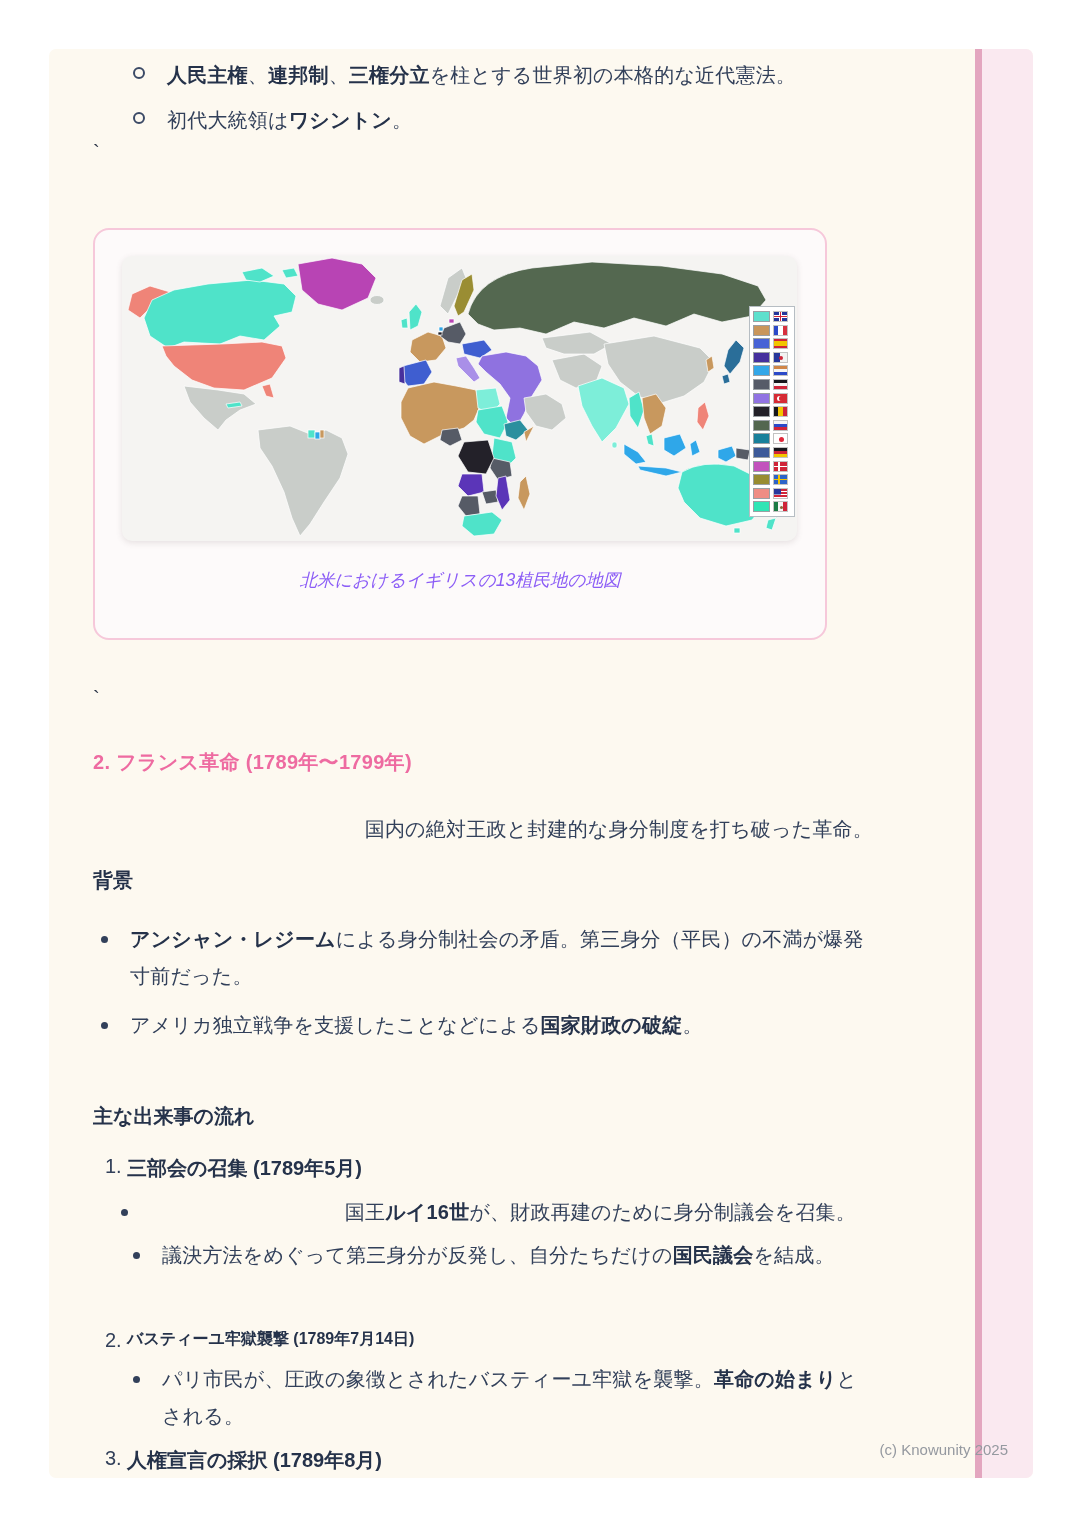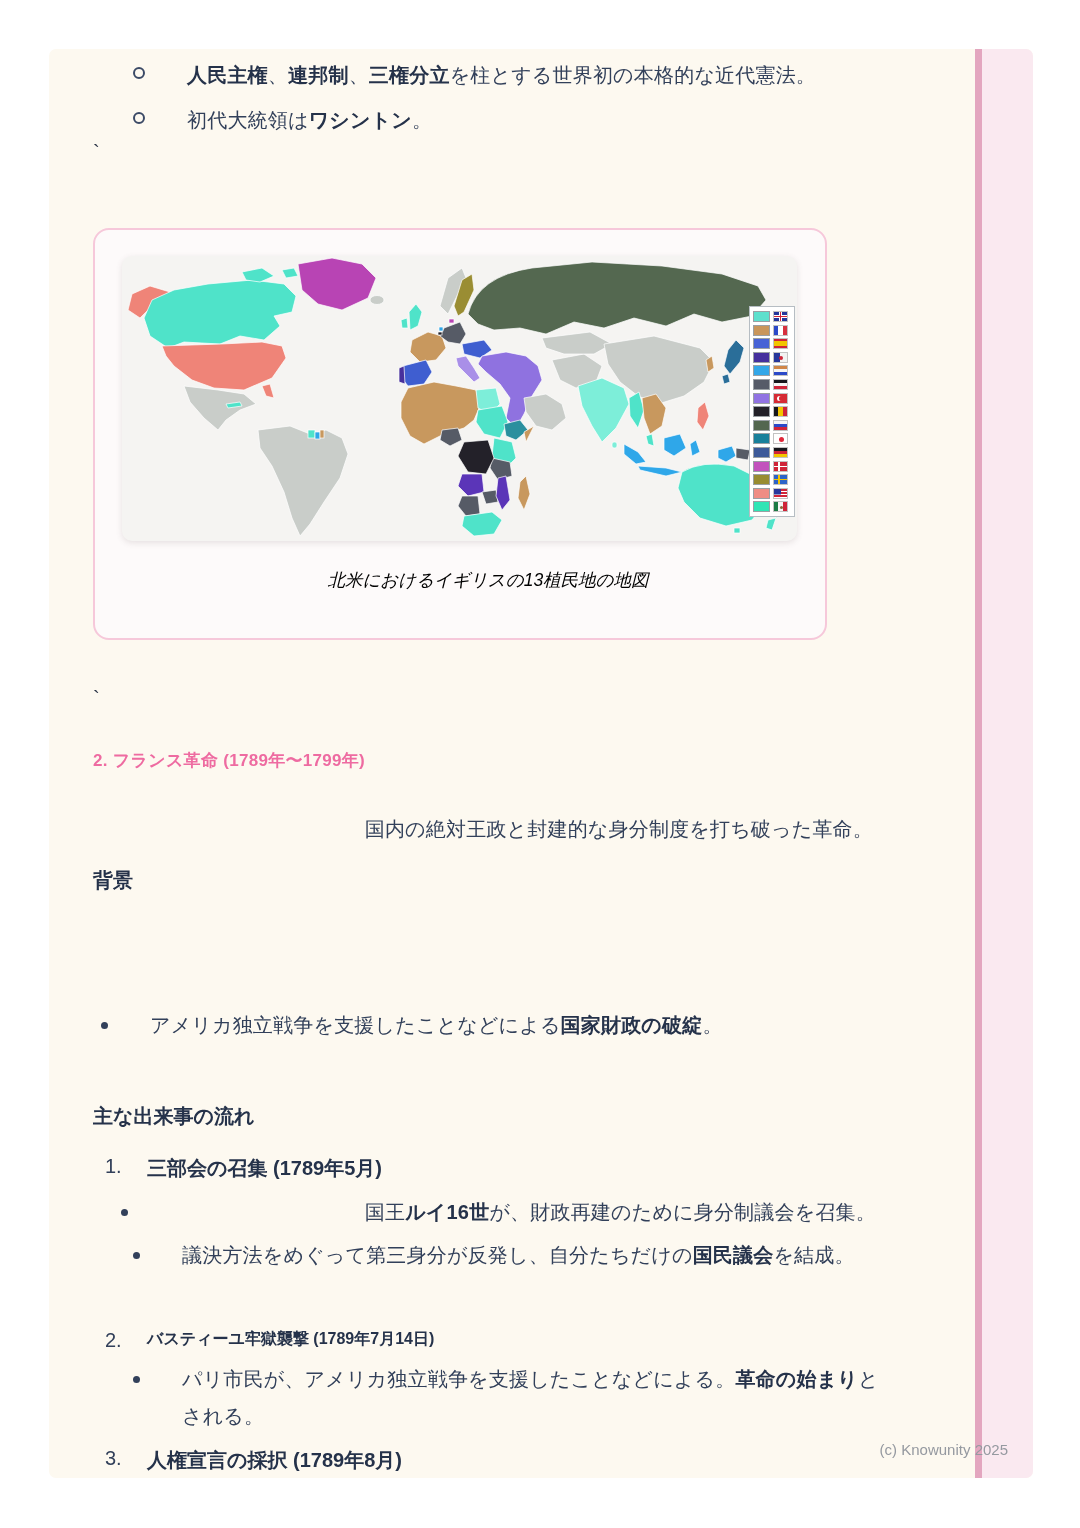--- a/index.html
+++ b/index.html
@@ -2,33 +2,33 @@
 <html><head>
 <meta charset="utf-8">
 <style>
   html,body{margin:0;padding:0}
   body{width:1080px;height:1528px;position:relative;background:#ffffff;overflow:hidden;
        font-family:"Liberation Sans","DejaVu Sans",sans-serif;color:#30405c;}
   .sheet{position:absolute;left:49px;top:49px;width:984px;height:1429px;background:#fdf9f0;border-radius:7px;}
   .stripe{position:absolute;right:0;top:0;width:58px;height:100%;background:#fae9f0;
           border-top-right-radius:7px;border-bottom-right-radius:7px;}
   .stripe-line{position:absolute;left:0;top:0;width:7px;height:100%;background:#e3a6bf;}
-  .abs{position:absolute;gap:20px;}
+  .abs{position:absolute;}
   .body-text{font-size:20px;line-height:37px;color:#32405a;letter-spacing:.2px;}
   b{color:#25324a;font-weight:700;}
   
   .li-row{display:flex;align-items:flex-start;}
   .circle-marker{width:8px;height:8px;border:2.5px solid #3b4a66;border-radius:50%;flex:none;margin:10px 0 0 0;}
   .disc-marker{width:7px;height:7px;background:#32405a;border-radius:50%;flex:none;margin:15px 0 0 0;}
   .li-text{margin:0 0 0 22px;width:740px;}
   .backtick{font-size:20px;color:#2b3547;}
   
   .map-card{left:44px;top:179px;width:734px;height:412px;background:#fdfafa;border:2px solid #f6c8da;border-radius:16px;box-sizing:border-box;}
   .map-area{position:absolute;left:27px;top:26px;width:675px;height:285px;background:#f5f4f2;border-radius:10px;box-shadow:0 2px 6px rgba(90,70,80,.14);overflow:hidden;}
-  .map-caption{position:absolute;left:0;top:338px;width:100%;text-align:center;font-style:italic;font-size:17.5px;color:#000000;padding-left:28px;}
+  .map-caption{position:absolute;left:0;top:338px;width:100%;text-align:center;font-style:italic;font-size:17.5px;color:#8b5cf6;}
   
   .legend{position:absolute;right:2px;top:50px;width:46px;background:#ffffff;border:1px solid #b6bdc3;
           padding:4px 3px;display:flex;flex-direction:column;gap:2.6px;box-sizing:border-box;}
   .leg-row{display:flex;align-items:center;gap:3px;height:11px;}
   .sw{width:17px;height:11px;border:.5px solid #9aa0a4;box-sizing:border-box;flex:none;}
   .flag{width:15px;height:11px;border:.5px solid #c2c2c2;box-sizing:border-box;position:relative;flex:none;background-color:#eee;}
   .flag-uk{background-image:
     linear-gradient(to bottom,transparent 45%,#cf2438 45%,#cf2438 55%,transparent 55%),
     linear-gradient(to right,transparent 45%,#cf2438 45%,#cf2438 55%,transparent 55%),
     linear-gradient(to bottom,transparent 37%,#fff 37%,#fff 63%,transparent 63%),
@@ -54,21 +54,21 @@
     background-color:#cf2438;}
   .flag-se{background-image:
     linear-gradient(to bottom,transparent 40%,#f2c500 40%,#f2c500 60%,transparent 60%),
     linear-gradient(to right,transparent 28%,#f2c500 28%,#f2c500 44%,transparent 44%);
     background-color:#2c63c8;}
   .flag-us{background-image:linear-gradient(#27379c,#27379c),repeating-linear-gradient(to bottom,#cf2438 0 1.5px,#fff 1.5px 3px);
     background-size:7px 5.5px,100% 100%;background-repeat:no-repeat,repeat;background-position:0 0,0 0;}
   .flag-mx{background:linear-gradient(to right,#1a7a44 0 33%,#f5f5f5 33% 66%,#cf2438 66%);}
   .flag-mx::before{content:"";position:absolute;left:5.8px;top:3.5px;width:3.4px;height:3.4px;background:#8a6b3a;border-radius:50%;}
   
-  .h2{font-size:17px;font-weight:700;color:#ee6ba1;letter-spacing:.3px;}
+  .h2{font-size:20px;font-weight:700;color:#ee6ba1;letter-spacing:.3px;}
   .label-bold{font-size:20px;font-weight:700;color:#25324a;}
   .ev-title{display:flex;}
   .ev-num{width:22px;flex:none;font-size:20px;color:#32405a;}
   .watermark{font-size:15px;color:#9599a0;}
   svg .ctry{stroke:#ffffff;stroke-width:.7;}
 </style>
 </head>
 <body>
 
 <div class="sheet">
@@ -230,20 +230,24 @@
   </figure>
 
   <span class="abs backtick" style="left:44px;top:638px;">`</span>
 
   <h2 class="abs h2" style="left:44px;top:700px;margin:0;">2. フランス革命 (1789年〜1799年)</h2>
 
   <p class="abs body-text" style="left:44px;top:762px;margin:0;width:780px;text-align:right;">国内の絶対王政と封建的な身分制度を打ち破った革命。</p>
 
   <p class="abs label-bold" style="left:44px;top:818px;margin:0;">背景</p>
 
+  <div class="abs li-row" style="left:52px;top:872px;">
+    <span class="disc-marker"></span>
+    <p class="li-text body-text" style="margin-top:0;width:738px;"><span></span><b>アンシャン・レジーム</b><span>による身分制社会の矛盾。第三身分（平民）の不満が爆発寸前だった。</span></p>
+  </div>
   <div class="abs li-row" style="left:52px;top:958px;">
     <span class="disc-marker"></span>
     <p class="li-text body-text" style="margin-top:0;width:738px;"><span>アメリカ独立戦争を支援したことなどによる</span><b>国家財政の破綻</b><span>。</span></p>
   </div>
 
   <p class="abs label-bold" style="left:44px;top:1054px;margin:0;text-align:right;">主な出来事の流れ</p>
 
   <div class="abs ev-title" style="left:56px;top:1106px;">
     <span class="ev-num">1.</span>
     <b style="font-size:20px;">三部会の召集 (1789年5月)</b>
@@ -256,21 +260,21 @@
     <span class="disc-marker"></span>
     <p class="li-text body-text" style="margin-top:0;width:706px;"><span>議決方法をめぐって第三身分が反発し、自分たちだけの</span><b>国民議会</b><span>を結成。</span></p>
   </div>
 
   <div class="abs ev-title" style="left:56px;top:1280px;">
     <span class="ev-num">2.</span>
     <b style="font-size:16px;">バスティーユ牢獄襲撃 (1789年7月14日)</b>
   </div>
   <div class="abs li-row" style="left:84px;top:1312px;">
     <span class="disc-marker"></span>
-    <p class="li-text body-text" style="margin-top:0;width:706px;"><span>パリ市民が、アメリカ独立戦争を支援したことなどによる。</span><b>革命の始まり</b><span>とされる。</span></p>
+    <p class="li-text body-text" style="margin-top:0;width:706px;"><span>パリ市民が、圧政の象徴とされたバスティーユ牢獄を襲撃。</span><b>革命の始まり</b><span>とされる。</span></p>
   </div>
 
   <div class="abs ev-title" style="left:56px;top:1398px;">
     <span class="ev-num">3.</span>
     <b style="font-size:20px;">人権宣言の採択 (1789年8月)</b>
   </div>
 </div>
 
 <span class="abs watermark" style="top:1441px;right:72px;">(c) Knowunity 2025</span>
 

